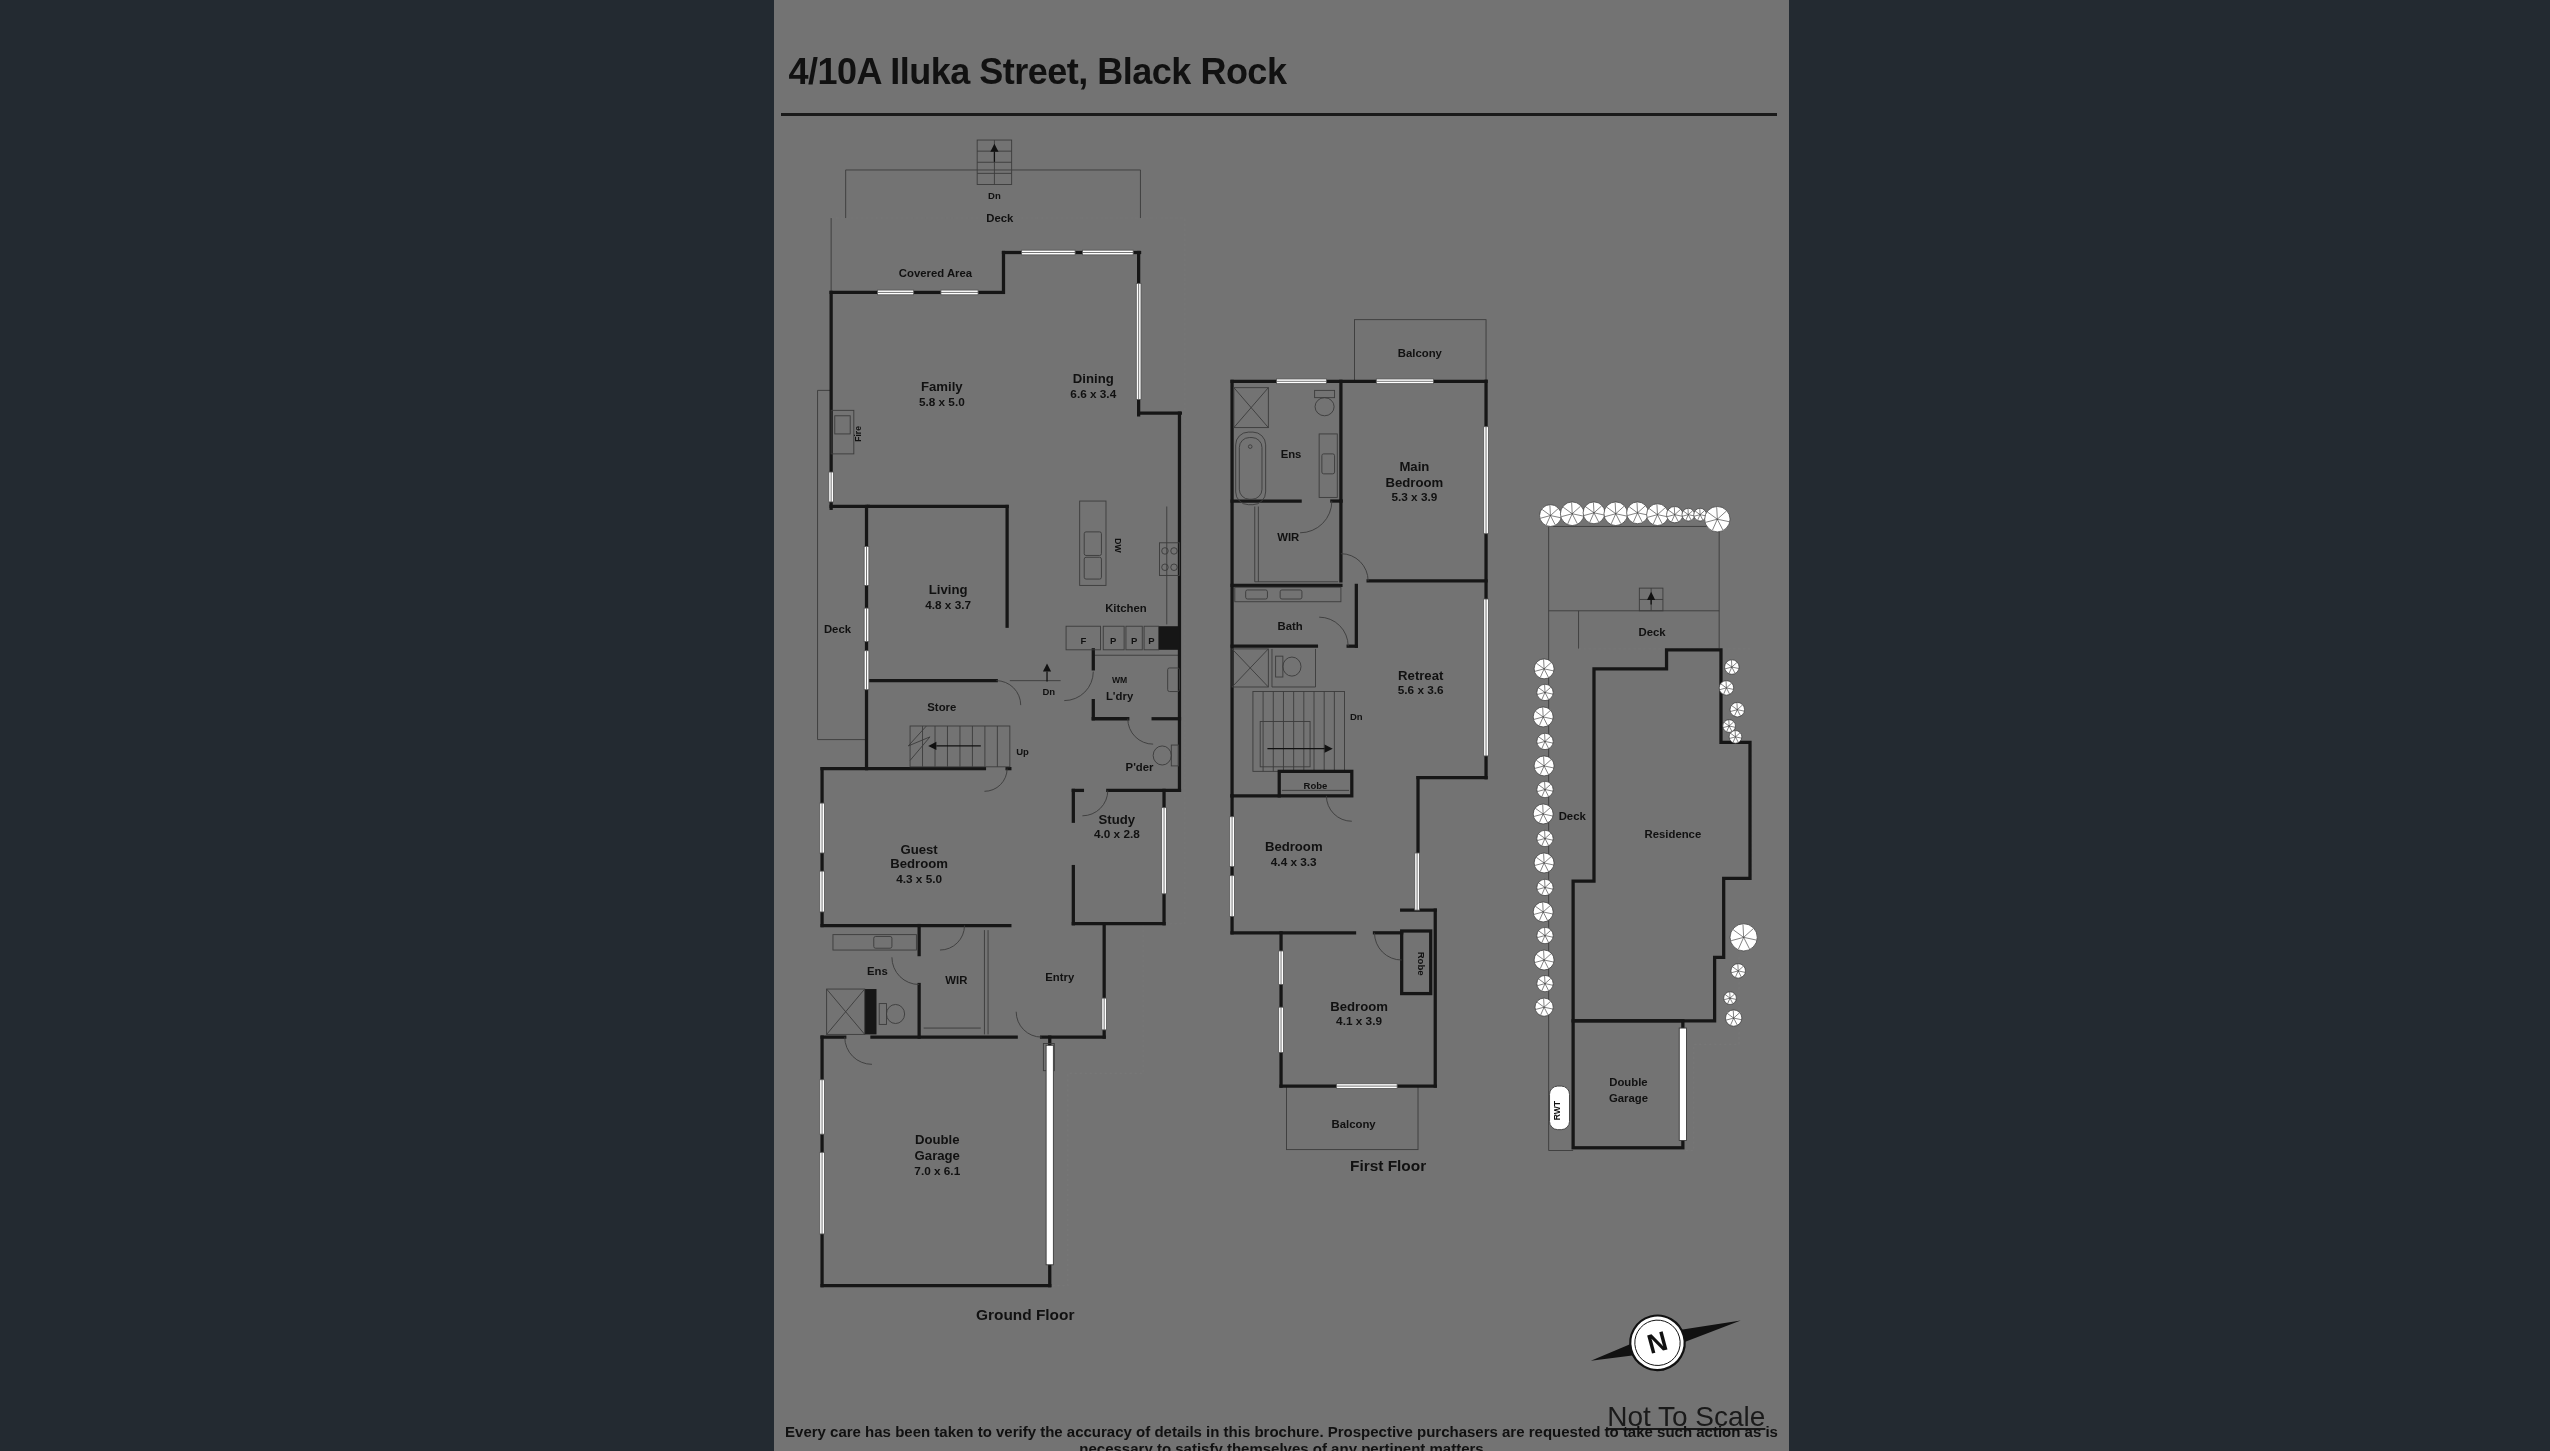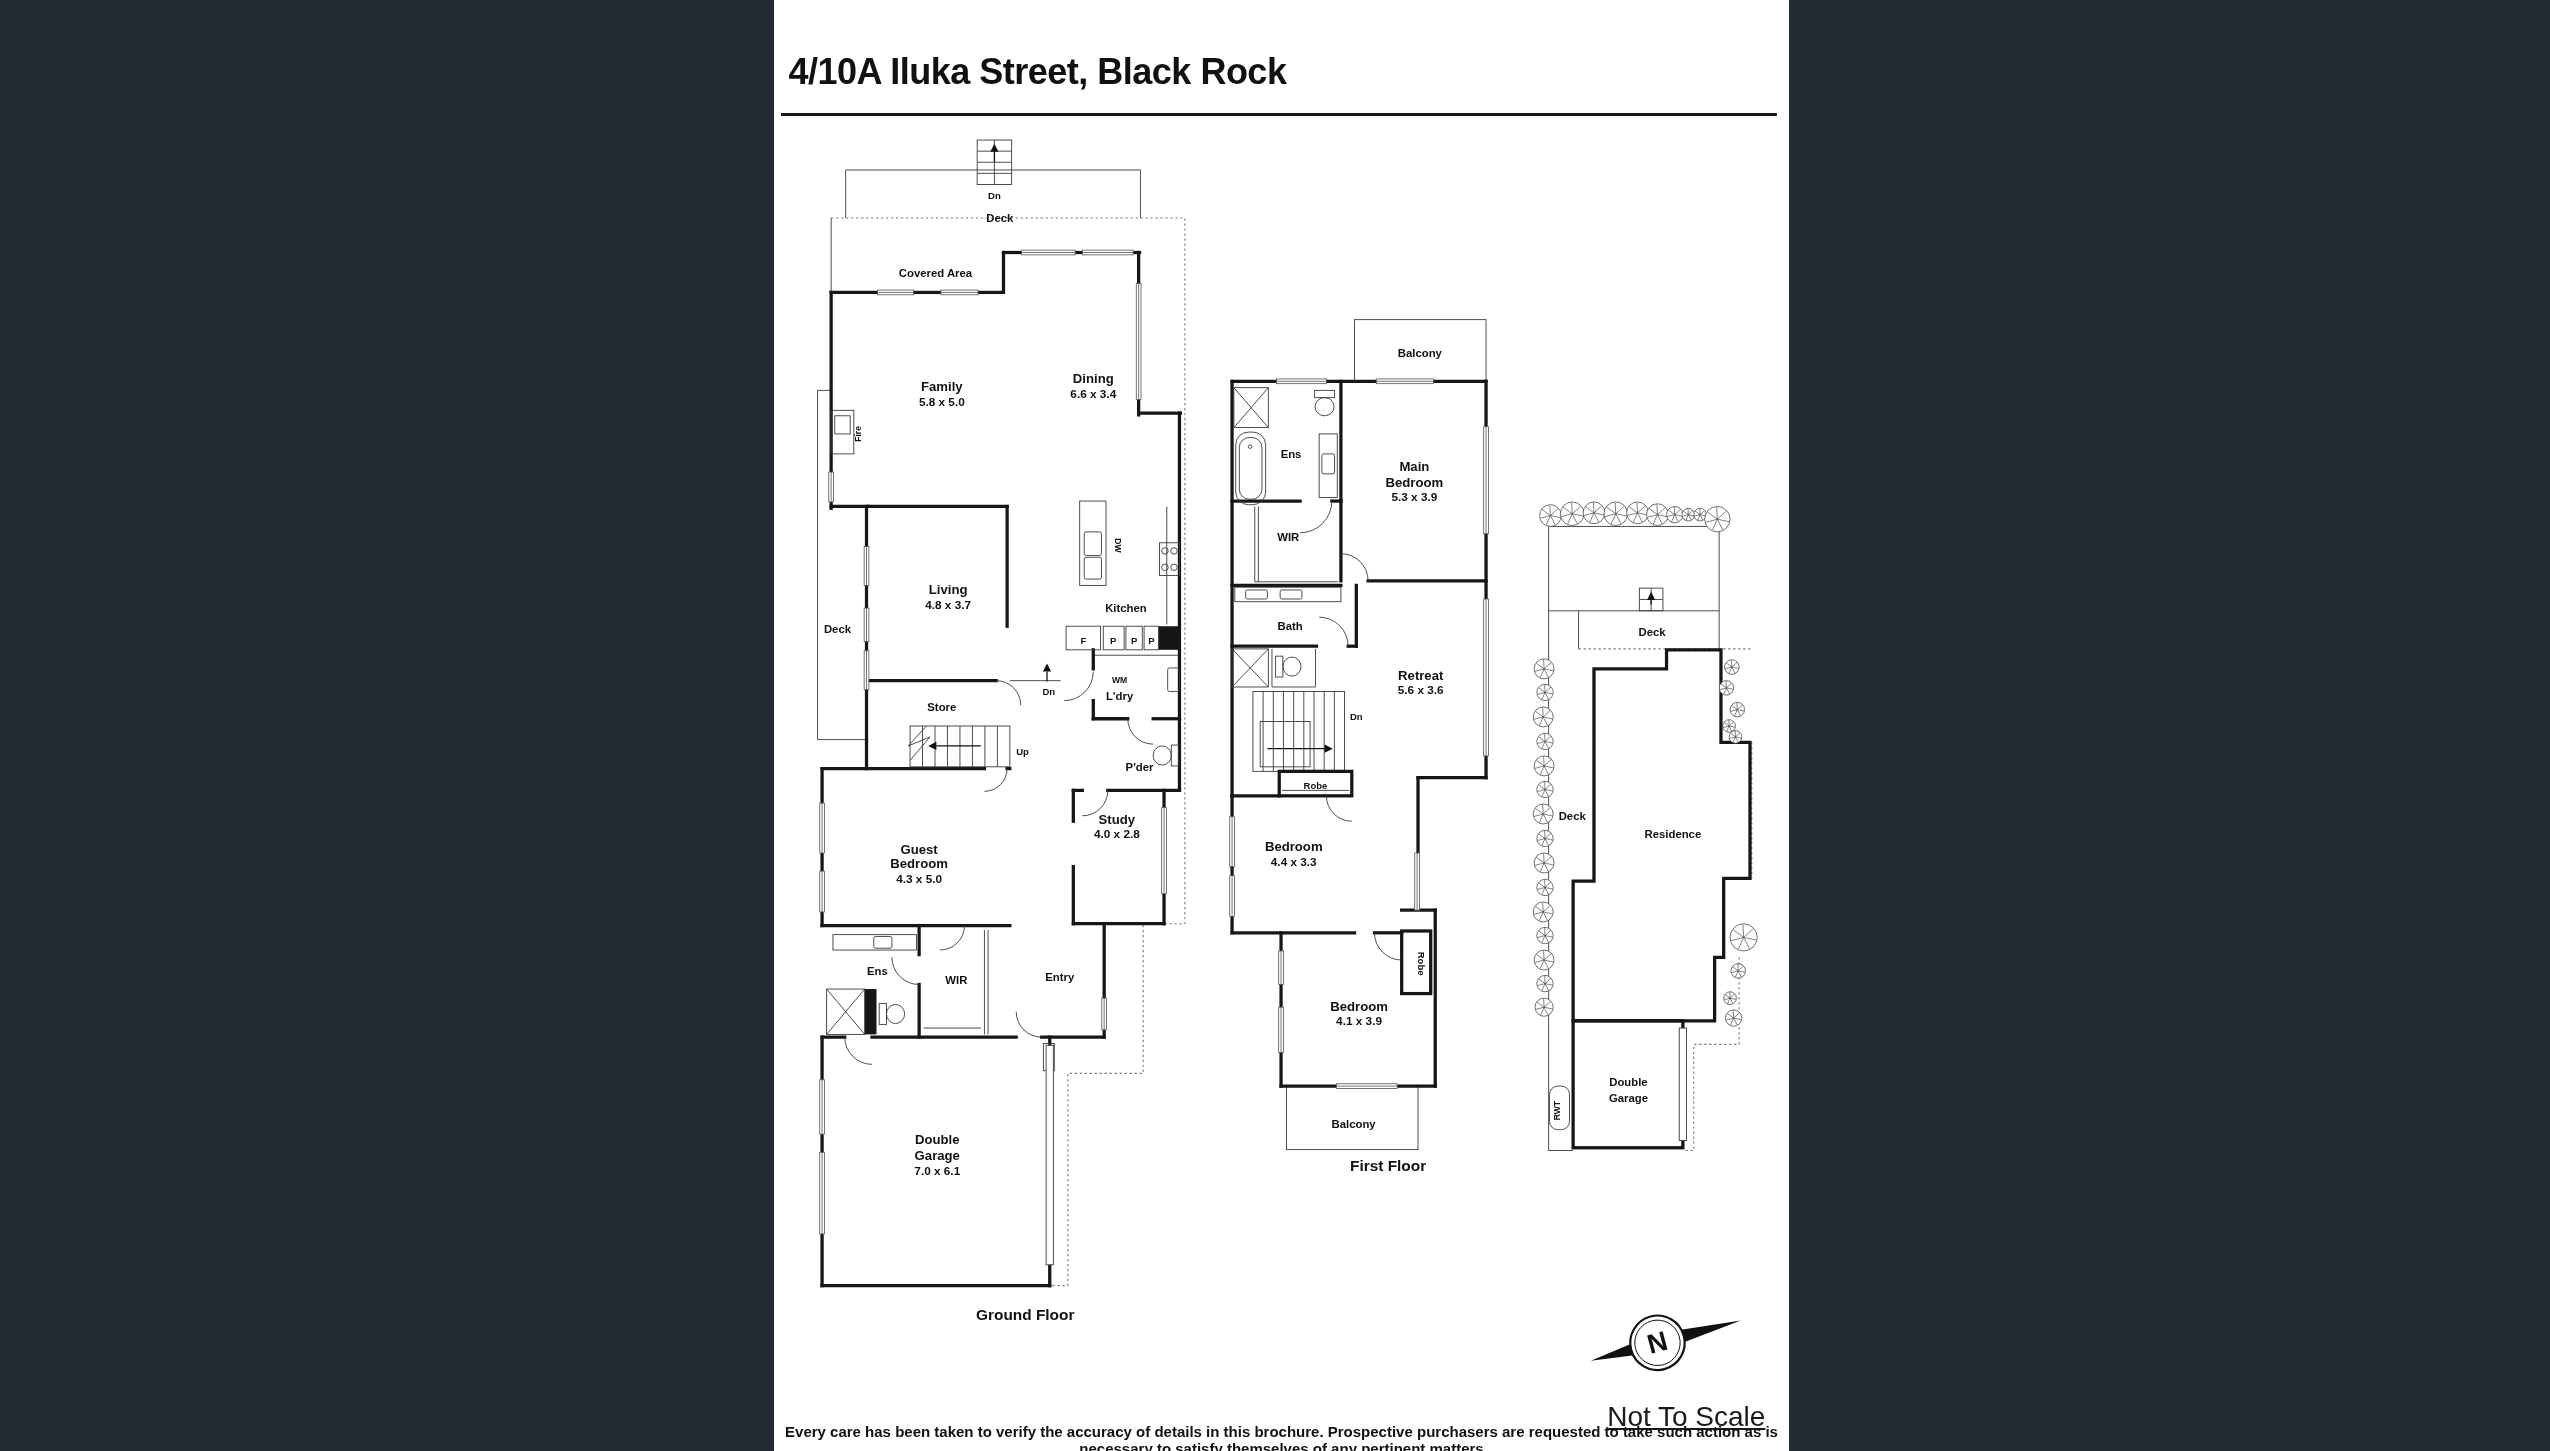--- a/index.html
+++ b/index.html
@@ -1,17 +1,17 @@
 <!DOCTYPE html>
 <html style="font-size:14.5px"><head>
 <meta charset="utf-8">
 <style>
   html,body{margin:0;padding:0;background:#232A31;}
   body{width:2550px;height:1452px;position:relative;font-family:"Liberation Sans",sans-serif;}
-  .page{position:absolute;left:774px;top:0;width:1015px;height:1452px;background:#ffffff;}
+  .page{position:absolute;left:774px;top:0;width:1015px;height:1452px;background:#737373;}
   .title{position:absolute;left:14.5px;top:51px;font-size:36px;font-weight:700;letter-spacing:-0.5px;color:#111;white-space:nowrap;}
   .title-rule{position:absolute;left:7.3px;top:113px;width:996px;height:2.7px;background:#1a1a1a;}
   .plan-svg{position:absolute;left:0;top:0;width:1015px;height:1452px;}
   svg text{font-family:"Liberation Sans",sans-serif;font-weight:700;fill:#111;}
   text.rm{font-size:14.5px;}
   text.dim{font-size:13px;}
   text.sm{font-size:12.5px;}
   text.xs{font-size:10.5px;}
   text.xxs{font-size:9.5px;}
   text.flr{font-size:17px;}

